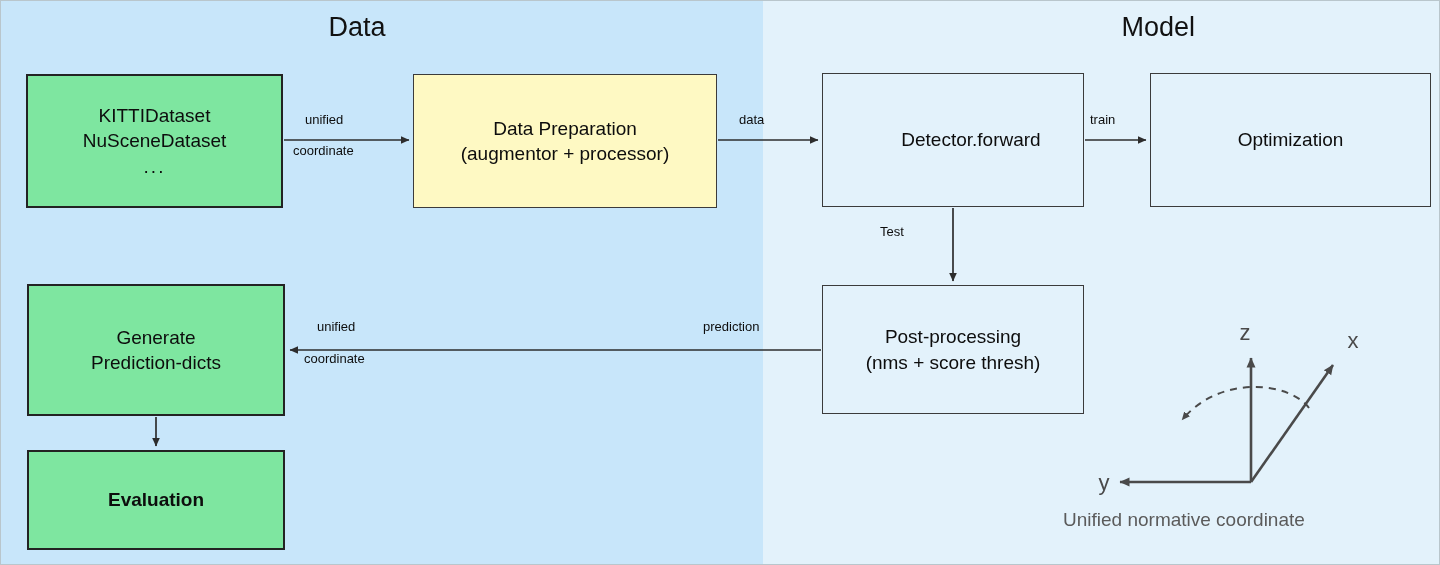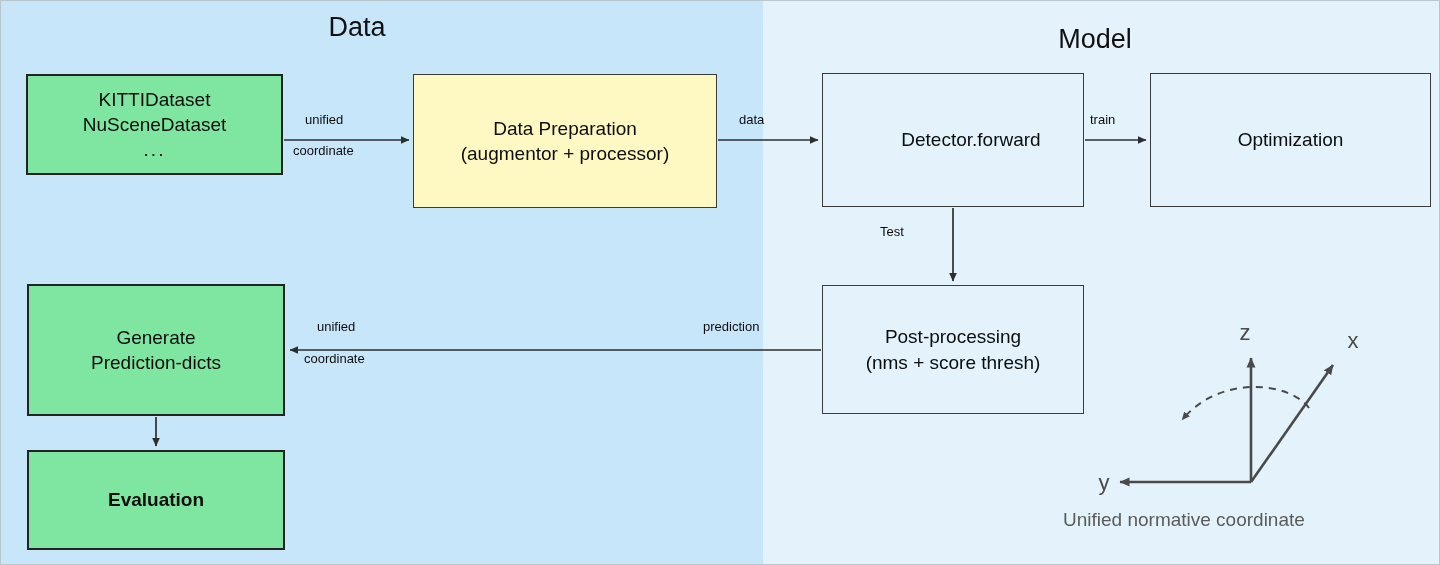--- a/index.html
+++ b/index.html
@@ -16,39 +16,39 @@
   #frame{position:absolute;left:0;top:0;width:1440px;height:565px;
          border:1px solid #b9c6cc;box-sizing:border-box;pointer-events:none;}
 
   .panel-title{
     position:absolute;
     font-size:27px;color:#111111;
     text-align:center;white-space:nowrap;
     line-height:1;
   }
   #title-data{left:257px;top:14px;width:200px;}
-  #title-model{left:995px;top:26px;width:200px;}
+  #title-model{left:995px;top:14px;width:200px;text-align:right;}
 
   .node{
     position:absolute;
     box-sizing:border-box;
     display:flex;flex-direction:column;
     align-items:center;justify-content:center;
     text-align:center;
     font-size:19px;
     color:#0d0d0d;
     line-height:1.33;
   }
   .node.green{background:#7ee6a0;border:2.5px solid #232323;}
   .node.blue-l{background:#fef9c3;border:1.8px solid #3b3b3b;}
   .node.blue-r{background:#e3f2fb;border:1.8px solid #3b3b3b;}
   .node .ln{display:block;}
   .node .dots{letter-spacing:2px;}
 
-  #node-datasets{left:26px;top:74px;width:257px;height:101px;}
+  #node-datasets{left:26px;top:74px;width:257px;height:134px;}
   #node-dataprep{left:413px;top:74px;width:304px;height:134px;}
   #node-detector{left:822px;top:73px;width:262px;height:134px;padding-left:36px;}
   #node-optimization{left:1150px;top:73px;width:281px;height:134px;}
   #node-postproc{left:822px;top:285px;width:262px;height:129px;}
   #node-generate{left:27px;top:284px;width:258px;height:132px;}
   #node-evaluation{left:27px;top:450px;width:258px;height:100px;font-weight:bold;}
 
   .edge-label{
     position:absolute;
     font-size:13px;color:#0d0d0d;

